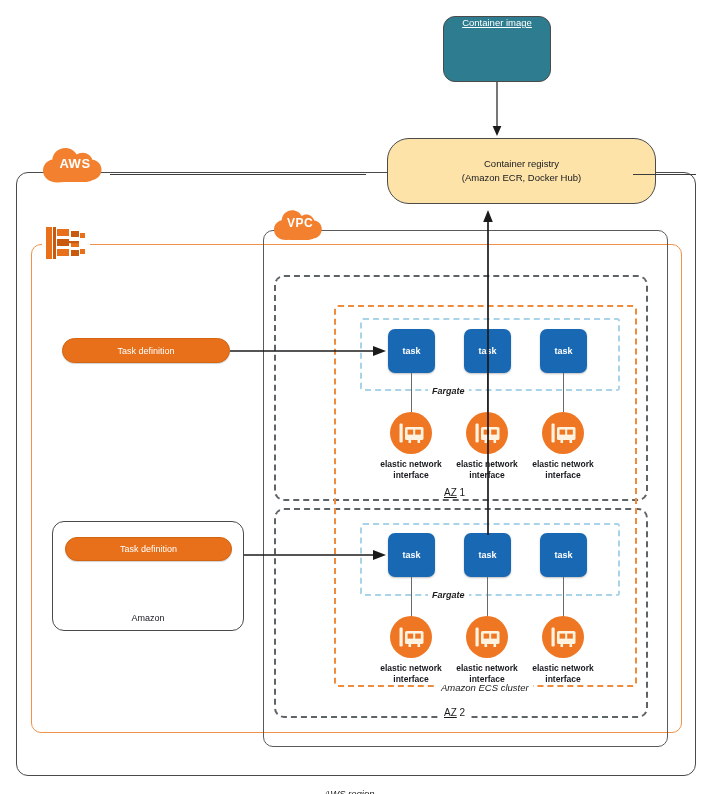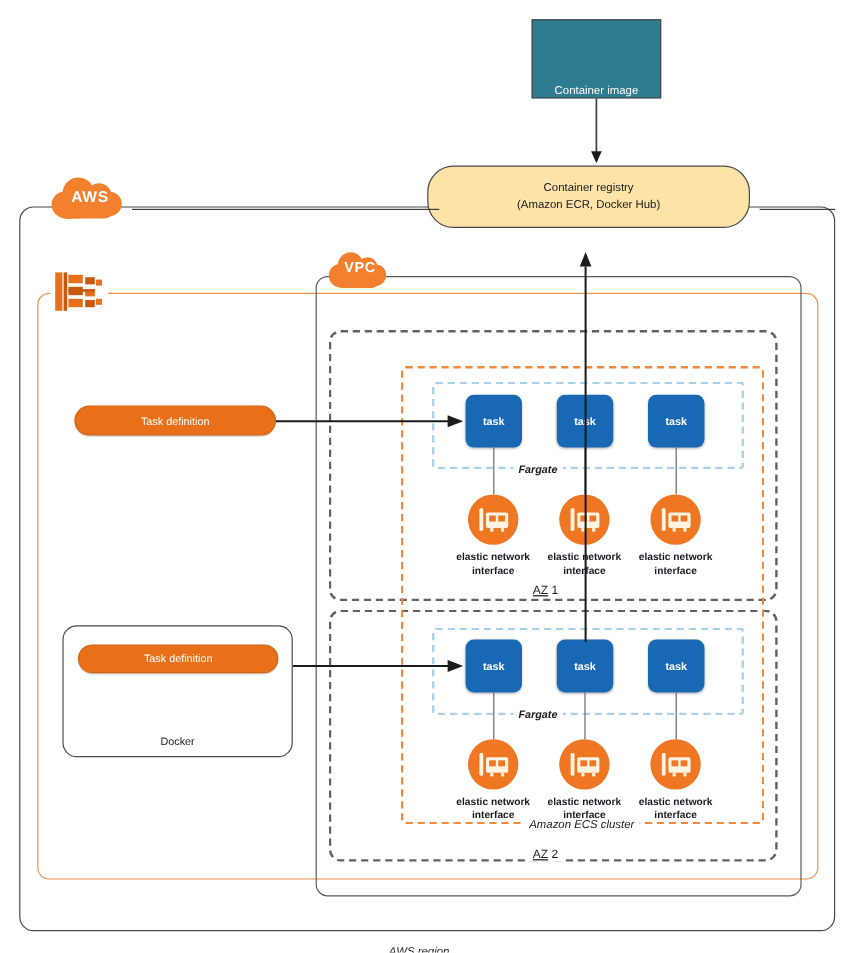--- a/index.html
+++ b/index.html
@@ -80,25 +80,26 @@
     color:#ffffff;
     font-weight:bold;
     letter-spacing:.5px;
     pointer-events:none;
   }
 
   
   .container-image{
     background:#2e7c8f;
     border:1px solid #4a4a4a;
-    border-radius:0;
+    border-radius:12px;
     color:#ffffff;
     font-size:9.5px;
-    display:flex;align-items:flex-end;justify-content:center;
+    display:flex;align-items:flex-start;justify-content:center;
     text-align:center;
+    text-decoration:underline;
   }
   .registry{
     background:#fde3a7;
     border:1.2px solid #4a4a4a;
     border-radius:22px;
     color:#16191f;
     font-size:9.5px;
     display:flex;flex-direction:column;align-items:center;justify-content:center;
     text-align:center;
     line-height:14px;
@@ -197,21 +198,21 @@
   <div class="abs cloud-tag" style="left:271px;top:204px;width:58px;height:38px;">
     <svg width="58" height="38" viewBox="0 0 58 38">
       <path fill="#f2802e" d="M15 36C7.8 36 3 31.6 3 25.8c0-4.8 3.2-8.6 7.6-9.5.5-5.7 5.1-10 10.6-10 4 0 7.5 2.2 9.4 5.7 1.3-1 2.9-1.6 4.7-1.6 3.8 0 7 2.6 8 6.2 4.3.4 7.5 4.1 7.5 8.6 0 5-3.9 9.1-8.7 9.1z"></path>
       <rect x="11" y="17" width="36" height="19" rx="9.5" fill="#f2802e"></rect>
     </svg>
     <div class="cloud-text" style="font-size:12px;padding-bottom:1px;">VPC</div>
   </div>
 
   <div class="abs lbl" style="left:320px;top:788px;">AWS region</div>
 
-  <div class="abs registry" style="left:356px;top:138px;width:269px;height:52px;align-items:center;">
+  <div class="abs registry" style="left:387px;top:138px;width:269px;height:66px;align-items:center;">
     <span>Container registry</span>
     <span>(Amazon ECR, Docker Hub)</span>
   </div>
 
   <div class="abs hline" style="left:110px;top:174px;width:256px;"></div>
 
   <div class="abs hline" style="left:633px;top:174px;width:63px;"></div>
 
   <div class="abs az-box" style="left:274px;top:275px;width:374px;height:226px;"></div>
   <div class="abs lbl-az" style="left:441px;top:487px;">
@@ -367,20 +368,20 @@
 
   <svg class="abs arrow-svg" style="left:230px;top:344px;width:156px;height:14px;" viewBox="0 0 156 14">
     <line x1="0" y1="7" x2="144" y2="7" stroke="#1b1b1b" stroke-width="1.6"></line>
     <polygon points="156,7 143,2 143,12" fill="#1b1b1b"></polygon>
   </svg>
 
   <div class="abs service-box" style="left:52px;top:521px;width:192px;height:110px;"></div>
   <div class="abs pill" style="left:65px;top:537px;width:167px;height:24px;">
     <span>Task definition</span>
   </div>
-  <div class="abs service-cap" style="left:52px;top:613px;width:192px;">Docker</div>
+  <div class="abs service-cap" style="left:52px;top:613px;width:192px;">Amazon</div>
 
   <svg class="abs arrow-svg" style="left:244px;top:548px;width:142px;height:14px;" viewBox="0 0 142 14">
     <line x1="0" y1="7" x2="130" y2="7" stroke="#1b1b1b" stroke-width="1.6"></line>
     <polygon points="142,7 129,2 129,12" fill="#1b1b1b"></polygon>
   </svg>
 
 </div>
 
 </body></html>

